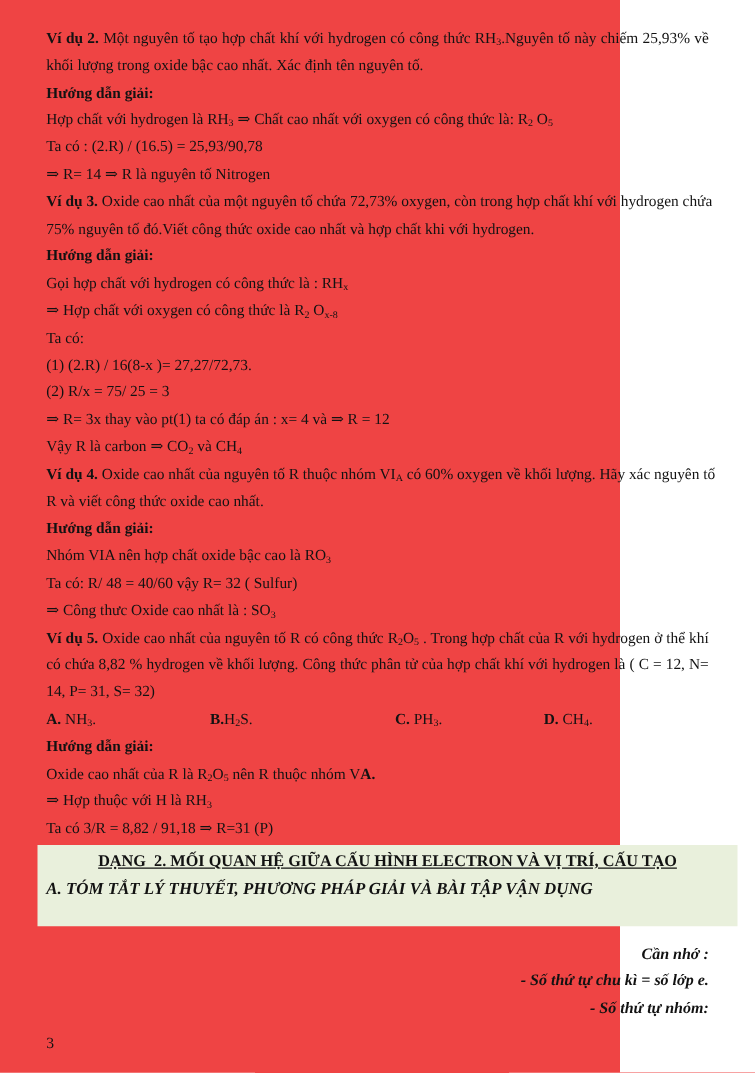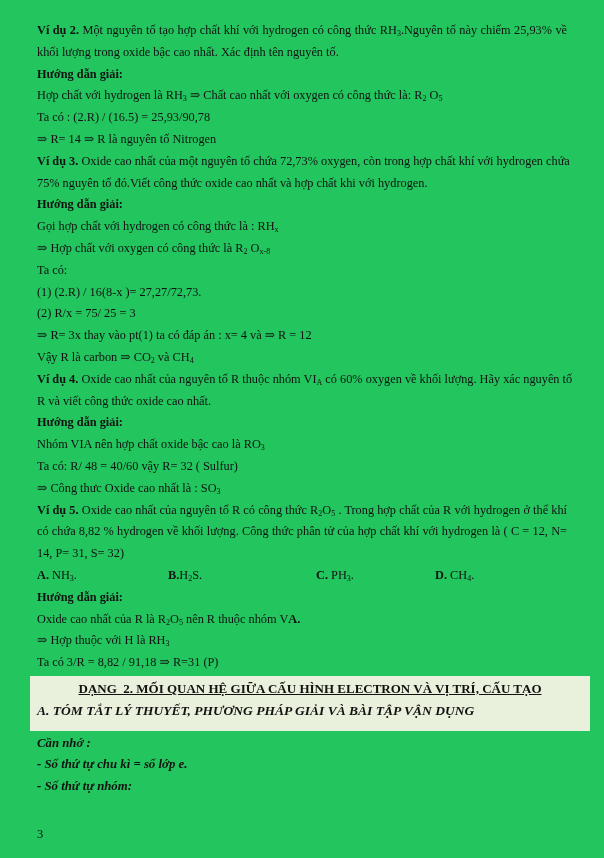--- a/index.html
+++ b/index.html
@@ -3,44 +3,44 @@
 <meta charset="utf-8">
 <style>
   html,body{margin:0;padding:0;}
   body{
     width:604px;height:858px;
     background:#ffffff;
     font-family:"Liberation Serif","DejaVu Serif",serif;
     color:#121212;
     overflow:hidden;
   }
-  .page{position:relative;width:604px;height:858px;background:#22c55e;}
+  .page{position:relative;width:496px;height:858px;background:#ef4444;}
   .content{position:absolute;left:37px;top:20px;width:530px;}
   .line{
     margin:0;height:21.8px;line-height:21.8px;
     font-size:12.3px;white-space:nowrap;
   }
   .jl{text-align:justify;text-align-last:justify;}
   .b{font-weight:bold;}
   .sub{font-size:8px;vertical-align:-2px;}
   .options-row{position:relative;}
   .options-row .opt{position:absolute;top:0;}
   .band{
     margin:2px 0 0 -7px;width:560px;box-sizing:border-box;
-    padding:2px 7px 9px 7px;
+    padding:2px 7px 19px 7px;
   }
   .h1{
     margin:0;font-size:13px;font-weight:bold;text-align:center;
     text-decoration:underline;line-height:21px;white-space:nowrap;
   }
   .h2{
     margin:0;font-size:13.5px;font-weight:bold;font-style:italic;
     line-height:23px;white-space:nowrap;
   }
-  .notes{margin-top:2px;}
+  .notes{margin-top:12px;text-align:right;}
   .note{
     margin:0;font-size:12.8px;line-height:21.4px;
     font-weight:bold;font-style:italic;white-space:nowrap;
   }
   .footer{
     position:absolute;left:37px;top:827px;
     font-size:12.5px;line-height:14px;
   }
 </style>
 </head>

